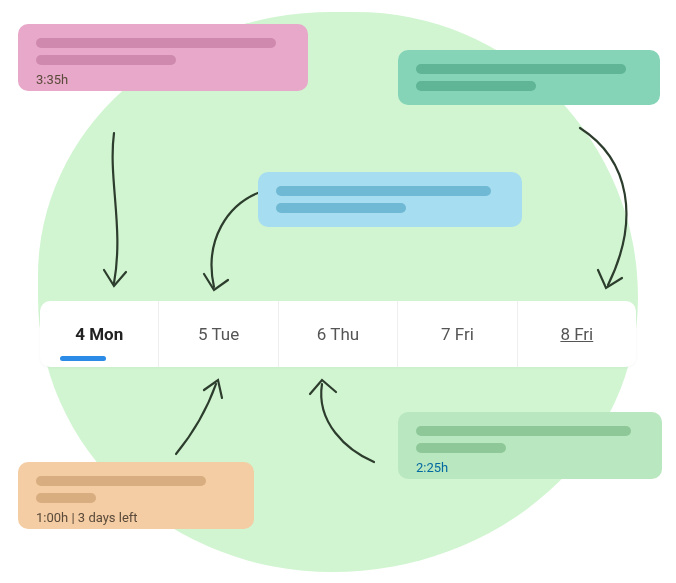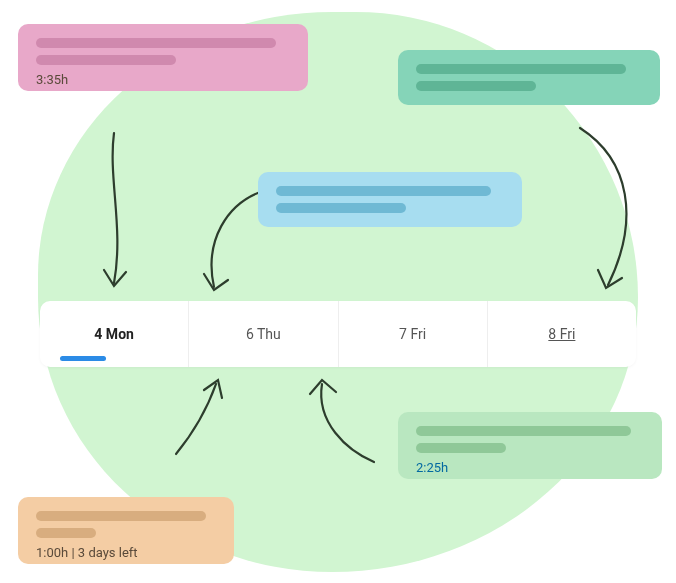--- a/index.html
+++ b/index.html
@@ -37,21 +37,21 @@
     .card-pink .l1 { width: 240px; }
     .card-pink .l2 { width: 140px; }
     .card-teal { background: #85d4b8; right: 16px; top: 50px; width: 262px; padding-bottom: 14px; }
     .card-teal .placeholder-line { background: #5fb596; }
     .card-teal .l1 { width: 210px; }
     .card-teal .l2 { width: 120px; margin-bottom: 0; }
     .card-blue { background: #a7ddf0; left: 258px; top: 172px; width: 264px; padding-bottom: 14px; }
     .card-blue .placeholder-line { background: #6fb9d4; }
     .card-blue .l1 { width: 215px; }
     .card-blue .l2 { width: 130px; margin-bottom: 0; }
-    .card-orange { background: #f4cda4; left: 18px; top: 462px; width: 216px; margin-top: 35px; }
+    .card-orange { background: #f4cda4; left: 18px; top: 462px; width: 236px; }
     .card-orange .placeholder-line { background: #d8ad7f; }
     .card-orange .l1 { width: 170px; }
     .card-orange .l2 { width: 60px; }
     .card-green { background: #b9e7c0; right: 14px; top: 412px; width: 264px; }
     .card-green .placeholder-line { background: #8fc898; }
     .card-green .l1 { width: 215px; }
     .card-green .l2 { width: 90px; }
     .card-footer {
       font-size: 13px;
       color: #5a4a3a;
@@ -68,21 +68,21 @@
       border-radius: 10px;
       display: flex;
       z-index: 2;
       box-shadow: 0 1px 3px rgba(0,0,0,0.04);
     }
     .day-cell {
       flex: 1;
       display: flex;
       align-items: center;
       justify-content: center;
-      font-size: 14px;
+      font-size: 17px;
       color: #555;
       border-right: 1px solid #eee;
       position: relative;
       cursor: pointer;
     }
     .day-cell:last-child { border-right: none; text-decoration: underline; }
     .day-cell.active { font-weight: 700; color: #222; }
     .day-indicator {
       position: absolute;
       bottom: 6px;
@@ -133,20 +133,23 @@
   <div class="placeholder-line l2"></div>
   <div class="card-footer">2:25h</div>
 </div>
 
 <div class="week-strip">
   <div class="day-cell active">
     <span>4 Mon</span>
     <div class="day-indicator"></div>
   </div>
   <div class="day-cell">
+    <span>5 Tue</span>
+  </div>
+  <div class="day-cell">
     <span>6 Thu</span>
   </div>
   <div class="day-cell">
     <span>7 Fri</span>
   </div>
   <div class="day-cell">
     <span>8 Fri</span>
   </div>
 </div>
 

